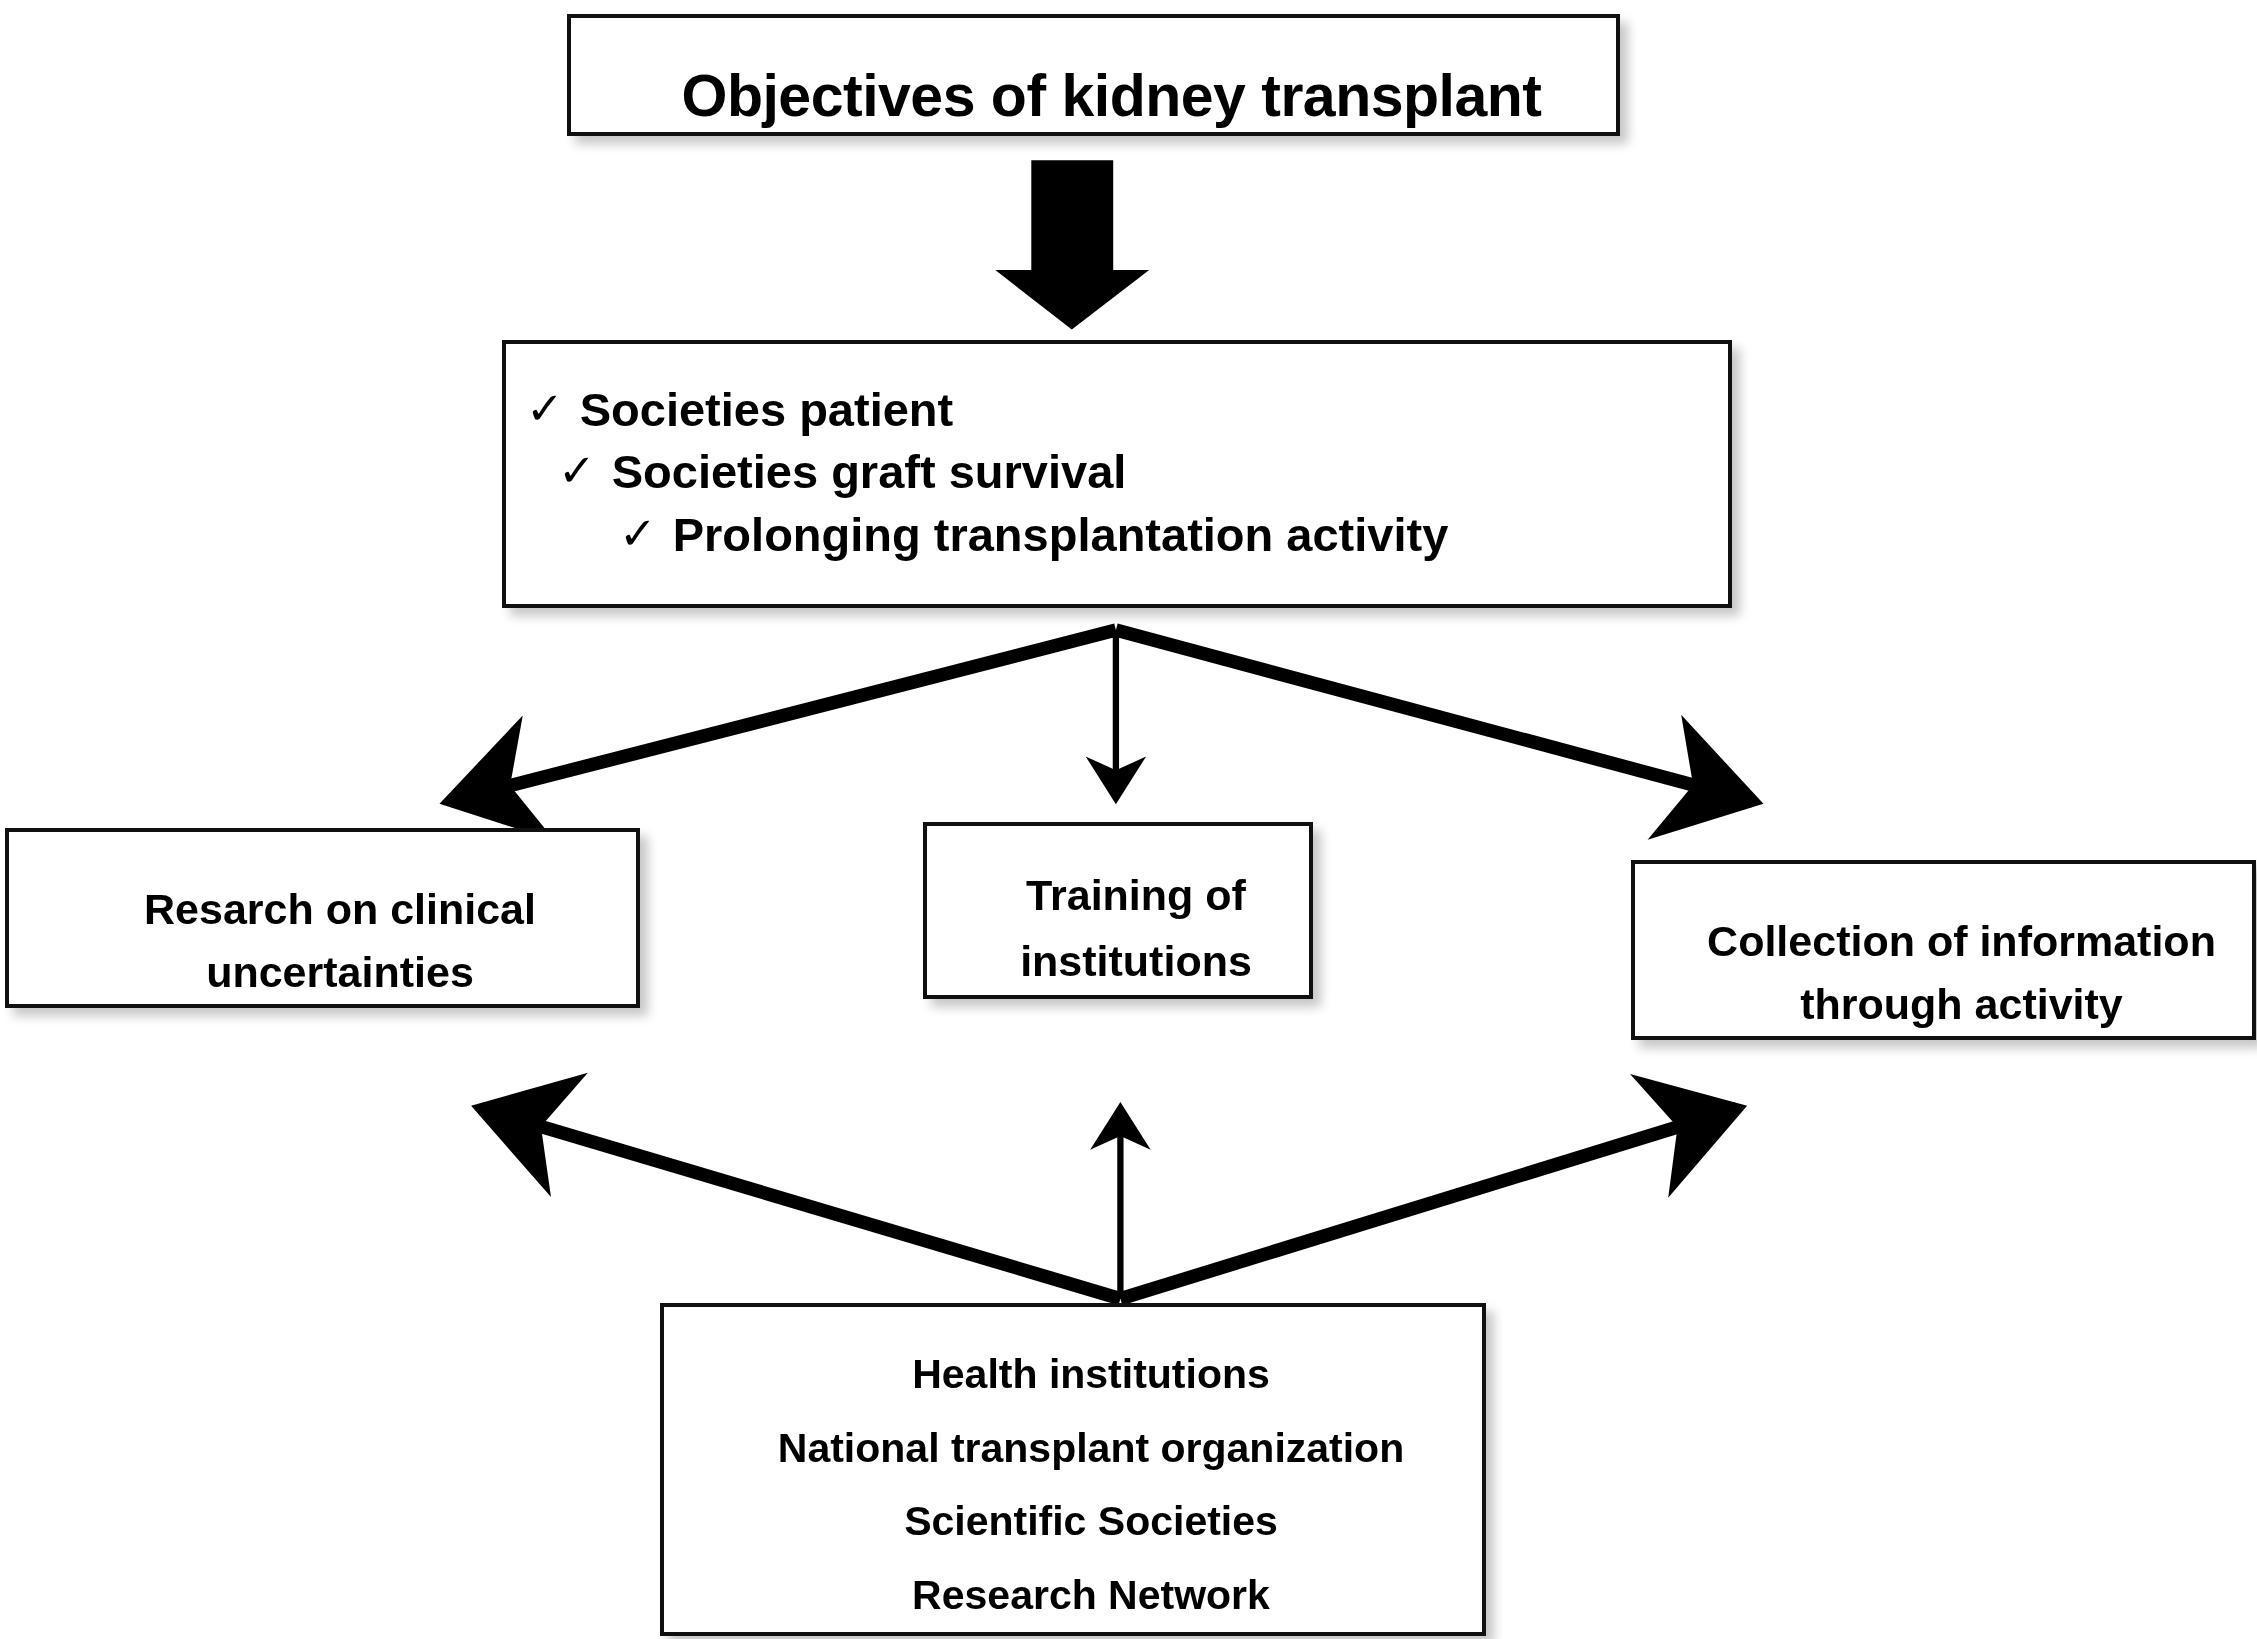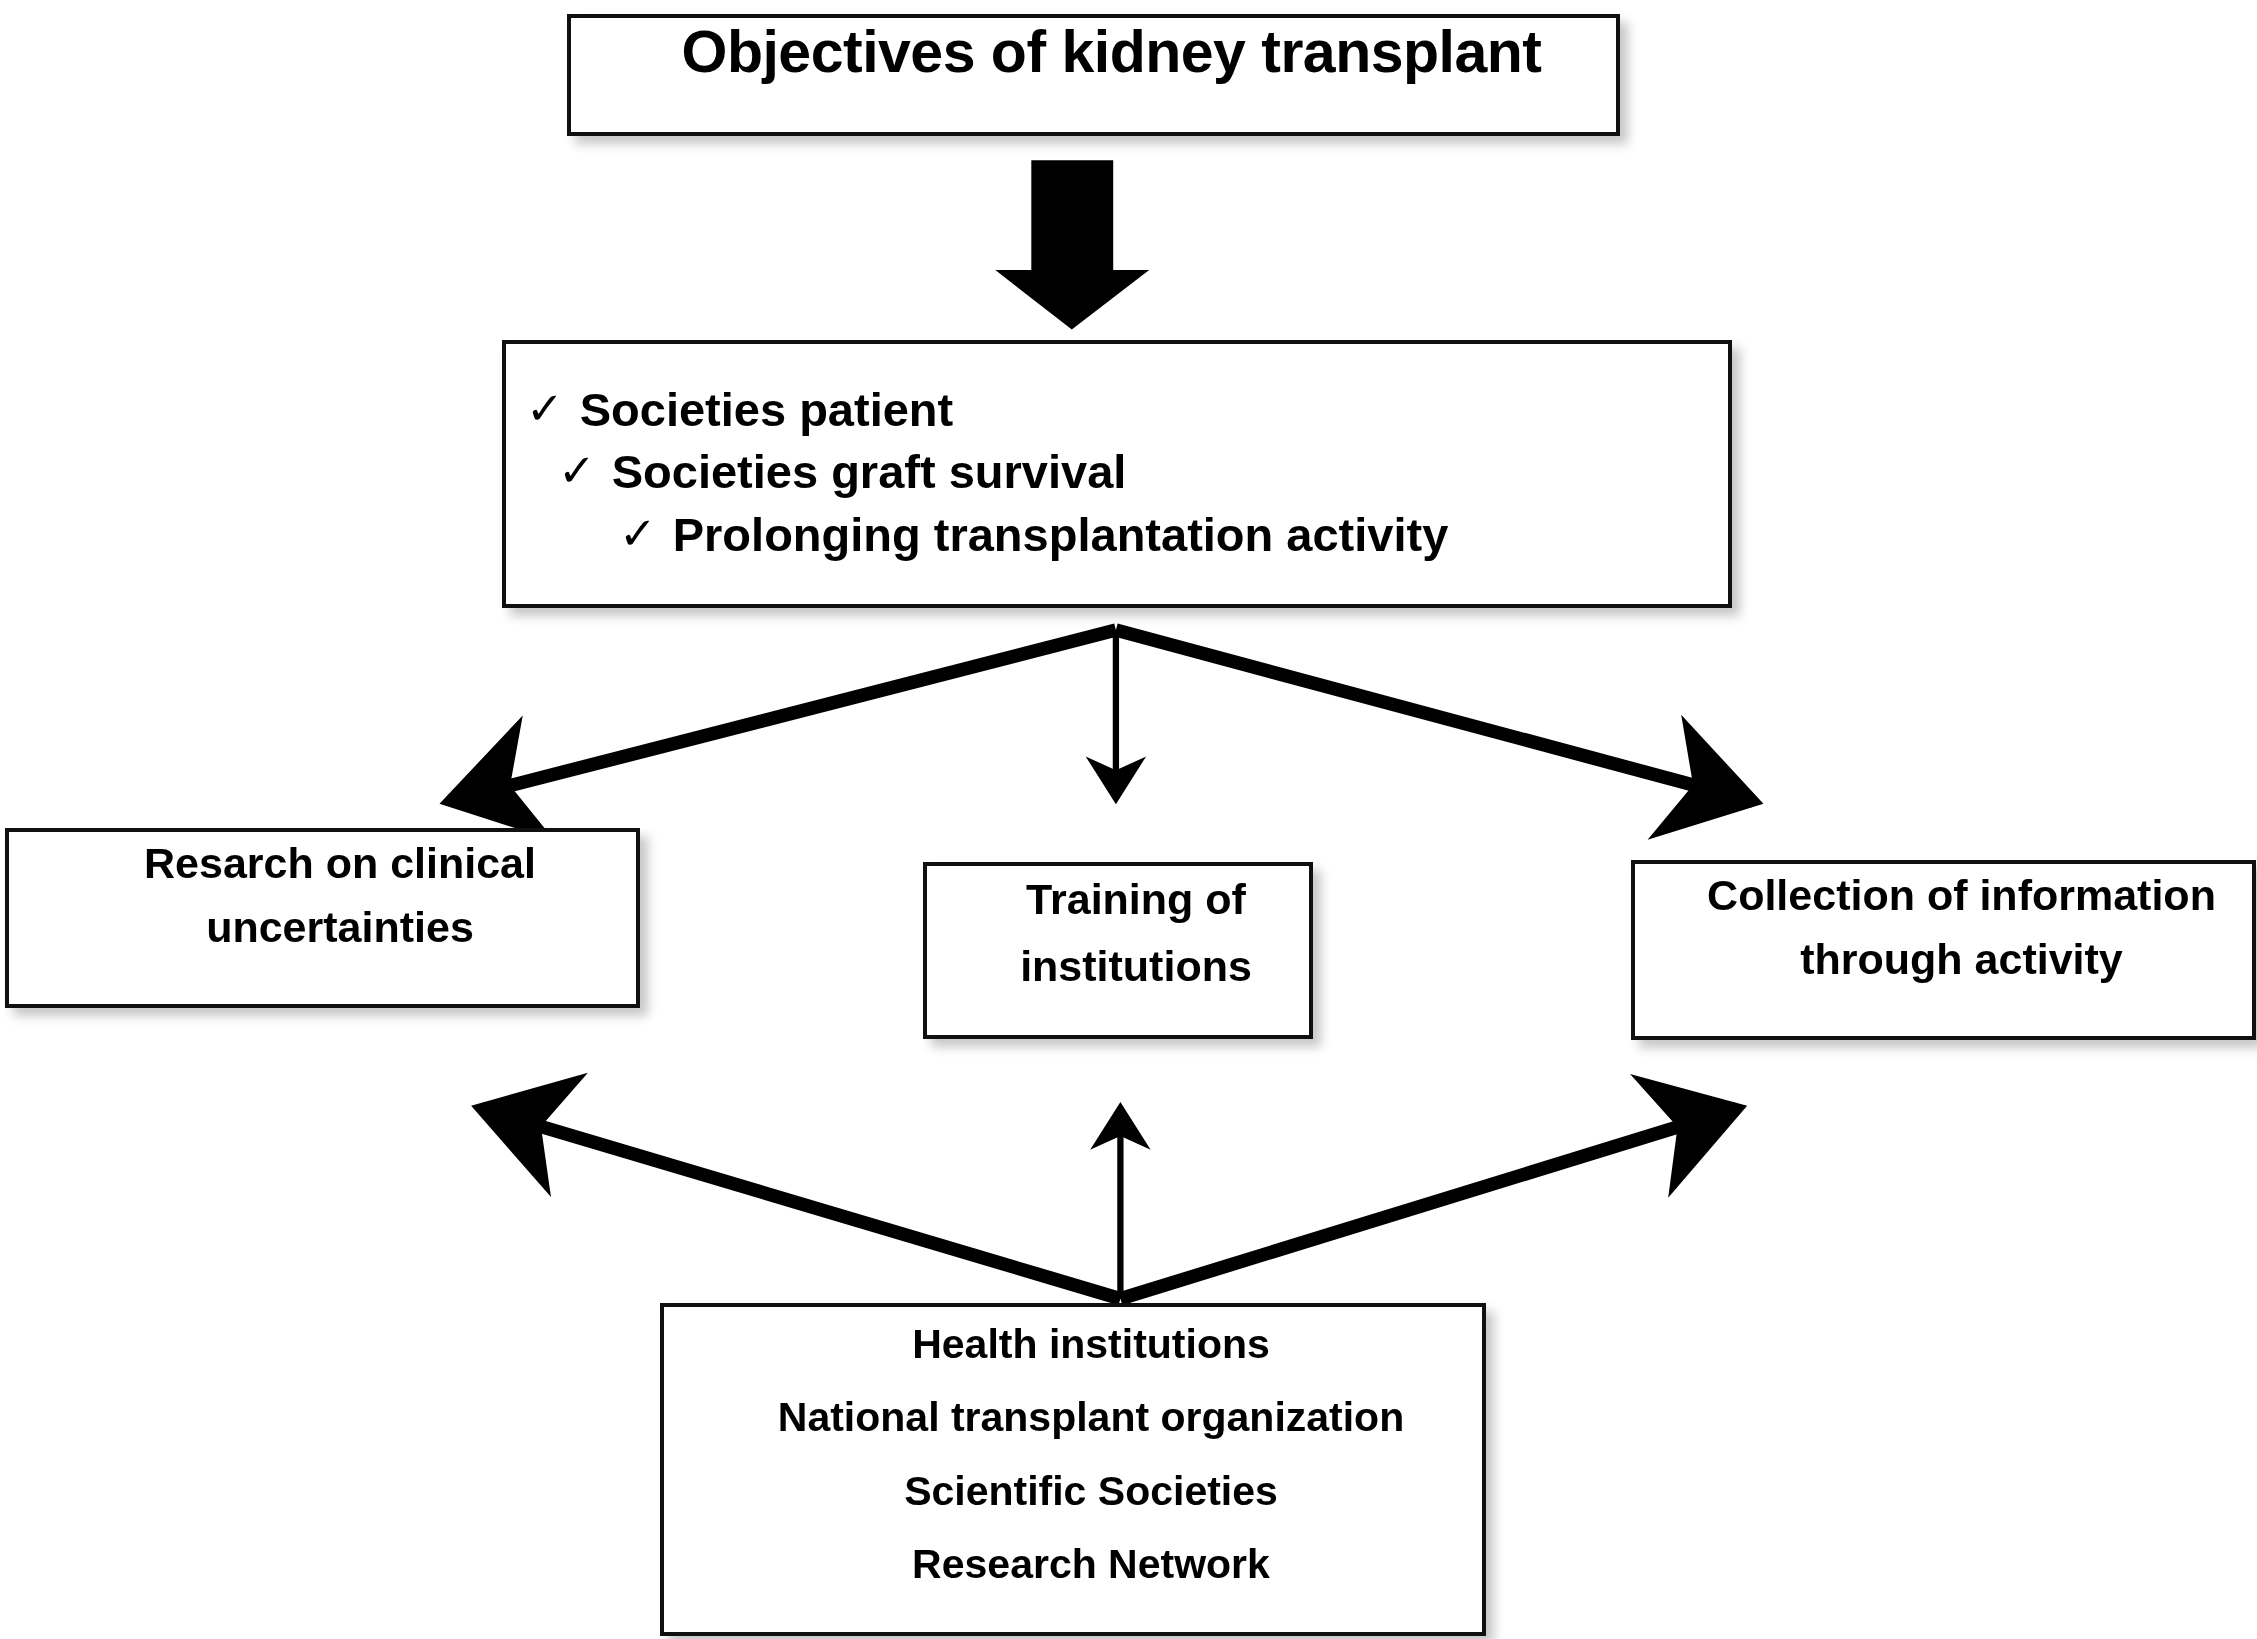--- a/index.html
+++ b/index.html
@@ -20,21 +20,21 @@
   }
   .node {
     position: absolute;
     box-sizing: border-box;
     background: #ffffff;
     border: 4.5px solid #101010;
     box-shadow: 8px 8px 10px rgba(0,0,0,0.22);
     display: flex;
     flex-direction: column;
     align-items: center;
-    justify-content: flex-start;
+    justify-content: flex-end;
     text-align: center;
     color: #000000;
     font-weight: bold;
     line-height: 1.18;
     padding-left: 36px;
   }
   .node .line { display: block; white-space: nowrap; }
 
   
   #title-box {
@@ -72,21 +72,21 @@
   #check-1 { margin-left: 52px; }
   #check-2 { margin-left: 113px; }
 
   
   #research-box {
     left: 4.5px; top: 828px;
     width: 635px; height: 180px;
     font-size: 43px;
   }
   #training-box {
-    left: 923px; top: 862px;
+    left: 923px; top: 822px;
     width: 390px; height: 177px;
     font-size: 43px;
   }
   #registers-box {
     left: 1631px; top: 860px;
     width: 625px; height: 180px;
     font-size: 43px;
   }
   #research-box .line, #registers-box .line { margin: 6.3px 0; }
   #training-box .line { margin: 8px 0; }

